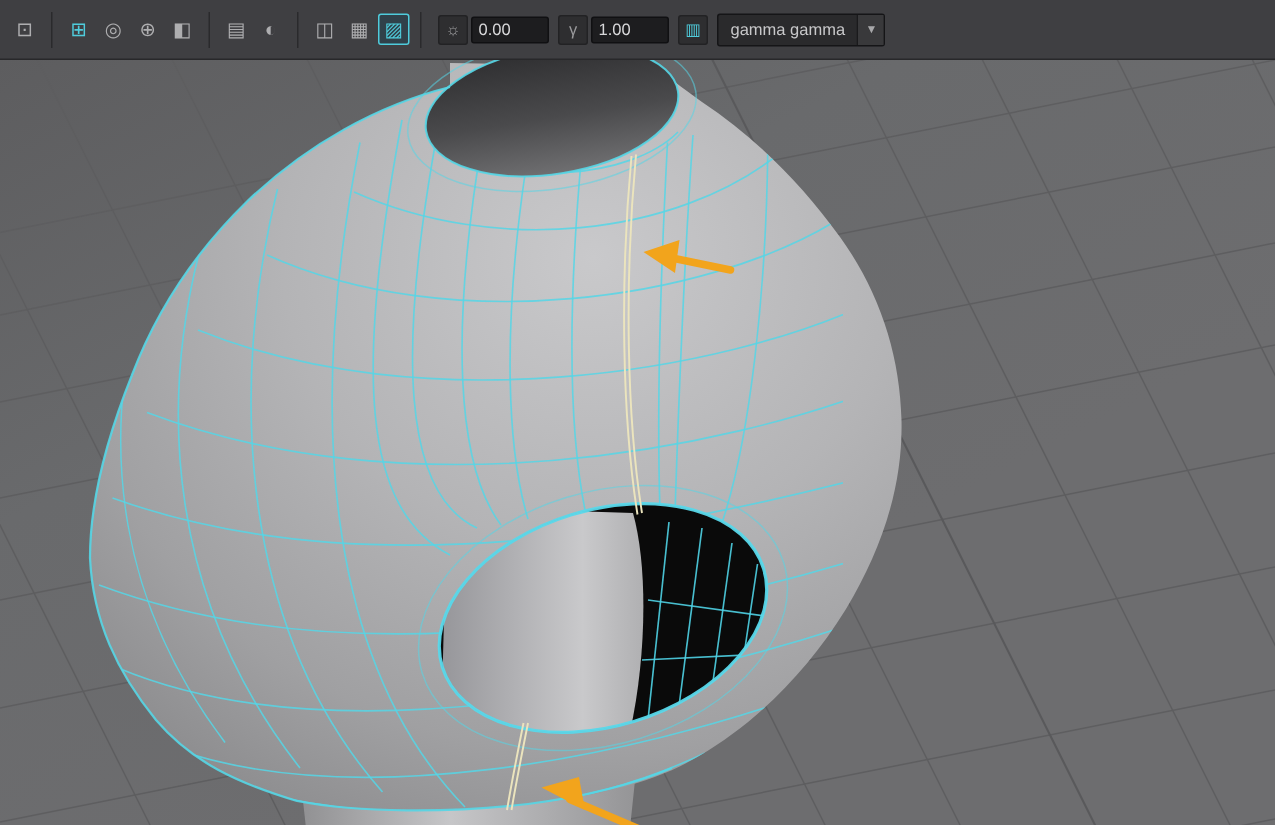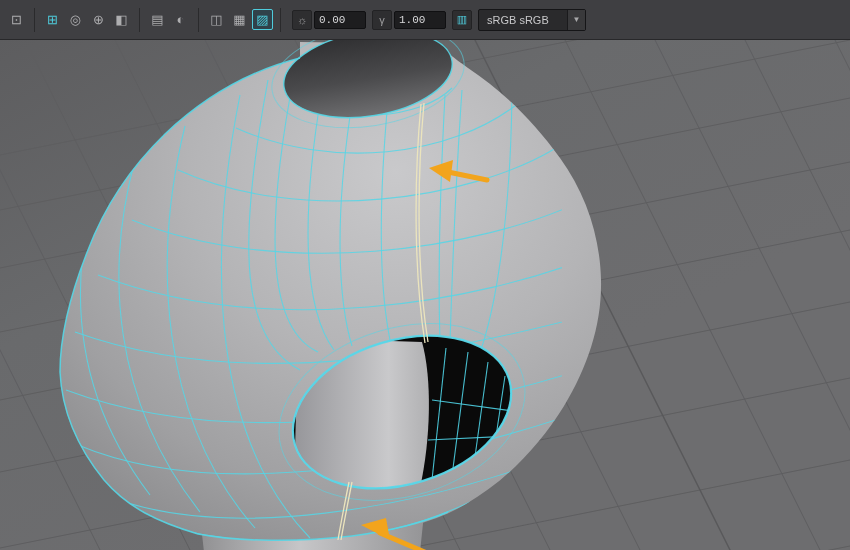--- a/index.html
+++ b/index.html
@@ -24,21 +24,21 @@
   .tb-sep{width:1px;height:24px;background:#2a2a2c;margin:0 5px;flex:0 0 auto;}
   .tb-field{display:flex;align-items:center;gap:2px;margin-left:4px;flex:0 0 auto;}
   .mini-icon{
     width:18px;height:18px;background:#2e2e30;border:1px solid #222224;border-radius:2px;
     color:#9a9a9c;font-size:11px;display:flex;align-items:center;justify-content:center;
   }
   .mini-icon.teal{color:#4fccdc;}
   .tb-input{
     width:42px;height:16px;background:#1d1d1f;border:1px solid #101012;border-radius:2px;
     color:#d8d8da;font-size:11px;padding:0 4px;outline:none;
-    font-family:Liberation Mono, monospace;
+    font-family:Liberation Sans, sans-serif;
   }
   .dropdown{
     display:flex;align-items:center;height:20px;margin-left:4px;
     background:#2a2a2c;border:1px solid #151517;border-radius:2px;cursor:pointer;flex:0 0 auto;
   }
   .dd-label{padding:0 8px;font-size:11px;color:#c8c8ca;min-width:72px;white-space:nowrap;}
   .dd-arrow{
     width:17px;align-self:stretch;background:#39393b;border-left:1px solid #1a1a1c;
     color:#a8a8aa;font-size:8px;display:flex;align-items:center;justify-content:center;
   }
@@ -72,21 +72,21 @@
 
   <span class="tb-field">
     <span class="mini-icon">γ</span>
     <input class="tb-input" value="1.00" style="">
   </span>
 
   <span class="tb-field">
     <span class="mini-icon teal">▥</span>
   </span>
   <div class="dropdown">
-    <span class="dd-label">sRGB sRGB</span>
+    <span class="dd-label">gamma gamma</span>
     <span class="dd-arrow">▼</span>
   </div>
 </div>
 
 <div class="viewport">
 <svg width="850" height="510" viewBox="0 0 850 510" xmlns="http://www.w3.org/2000/svg">
   <defs>
     <linearGradient id="bgGrad" x1="0" y1="0" x2="0.6" y2="0.7">
       <stop offset="0" stop-color="#5d5d5f"></stop>
       <stop offset="0.5" stop-color="#696a6c"></stop>

